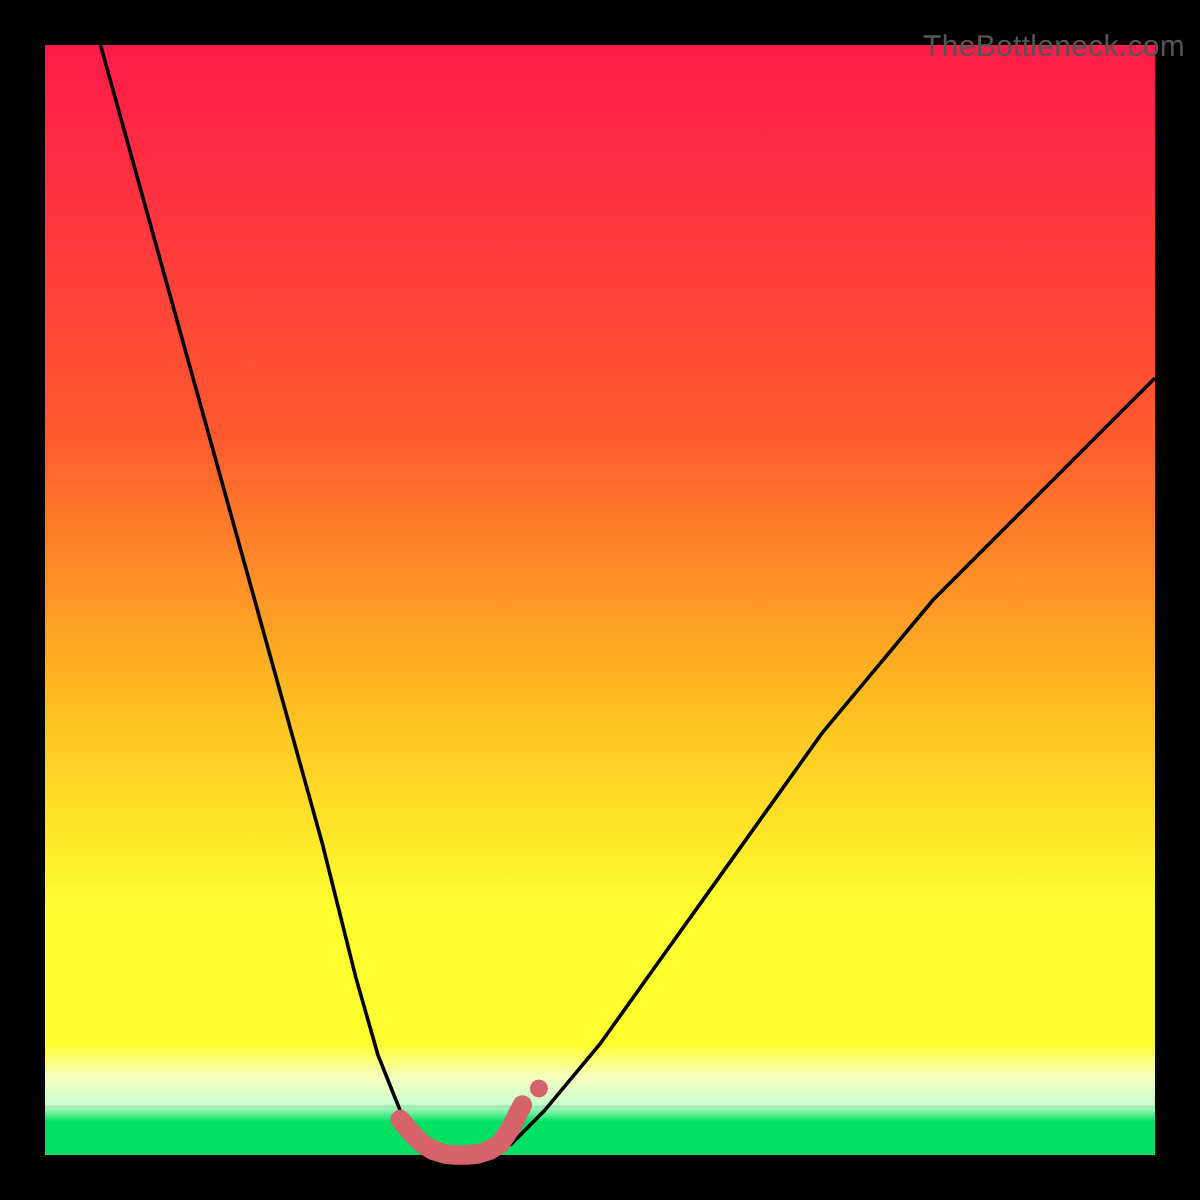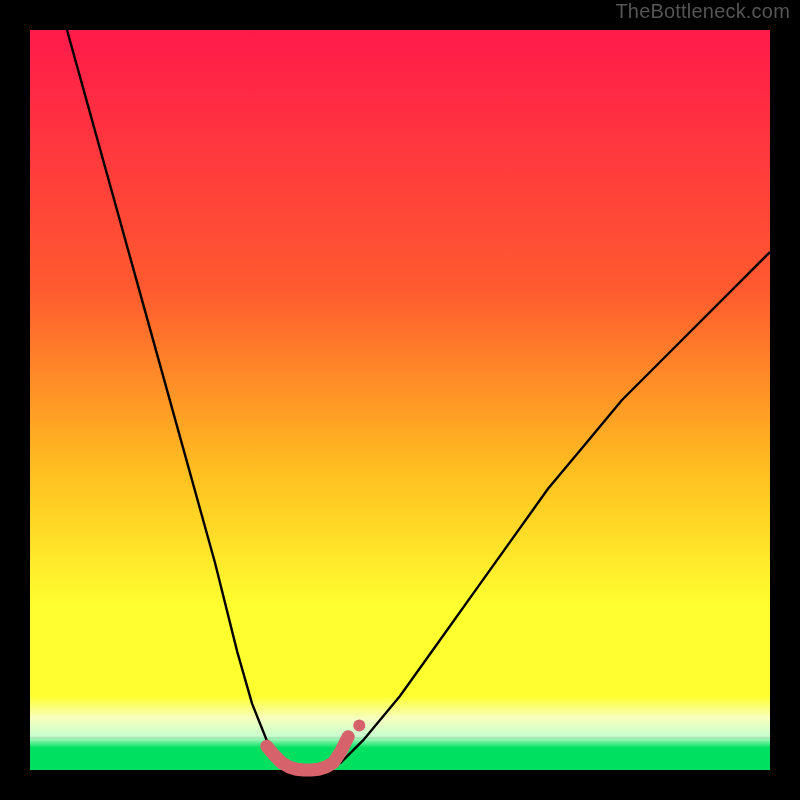--- a/index.html
+++ b/index.html
@@ -12,21 +12,21 @@
     overflow: hidden;
   }
   .stage {
     position: relative;
     width: 800px;
     height: 800px;
     background: #000;
   }
   .attribution {
     position: absolute;
-    top: 0;
+    top: 20px;
     right: 10px;
     color: #555;
     font-size: 20px;
     font-weight: 500;
     letter-spacing: 0.2px;
     z-index: 5;
   }
   svg {
     position: absolute;
     left: 0;

